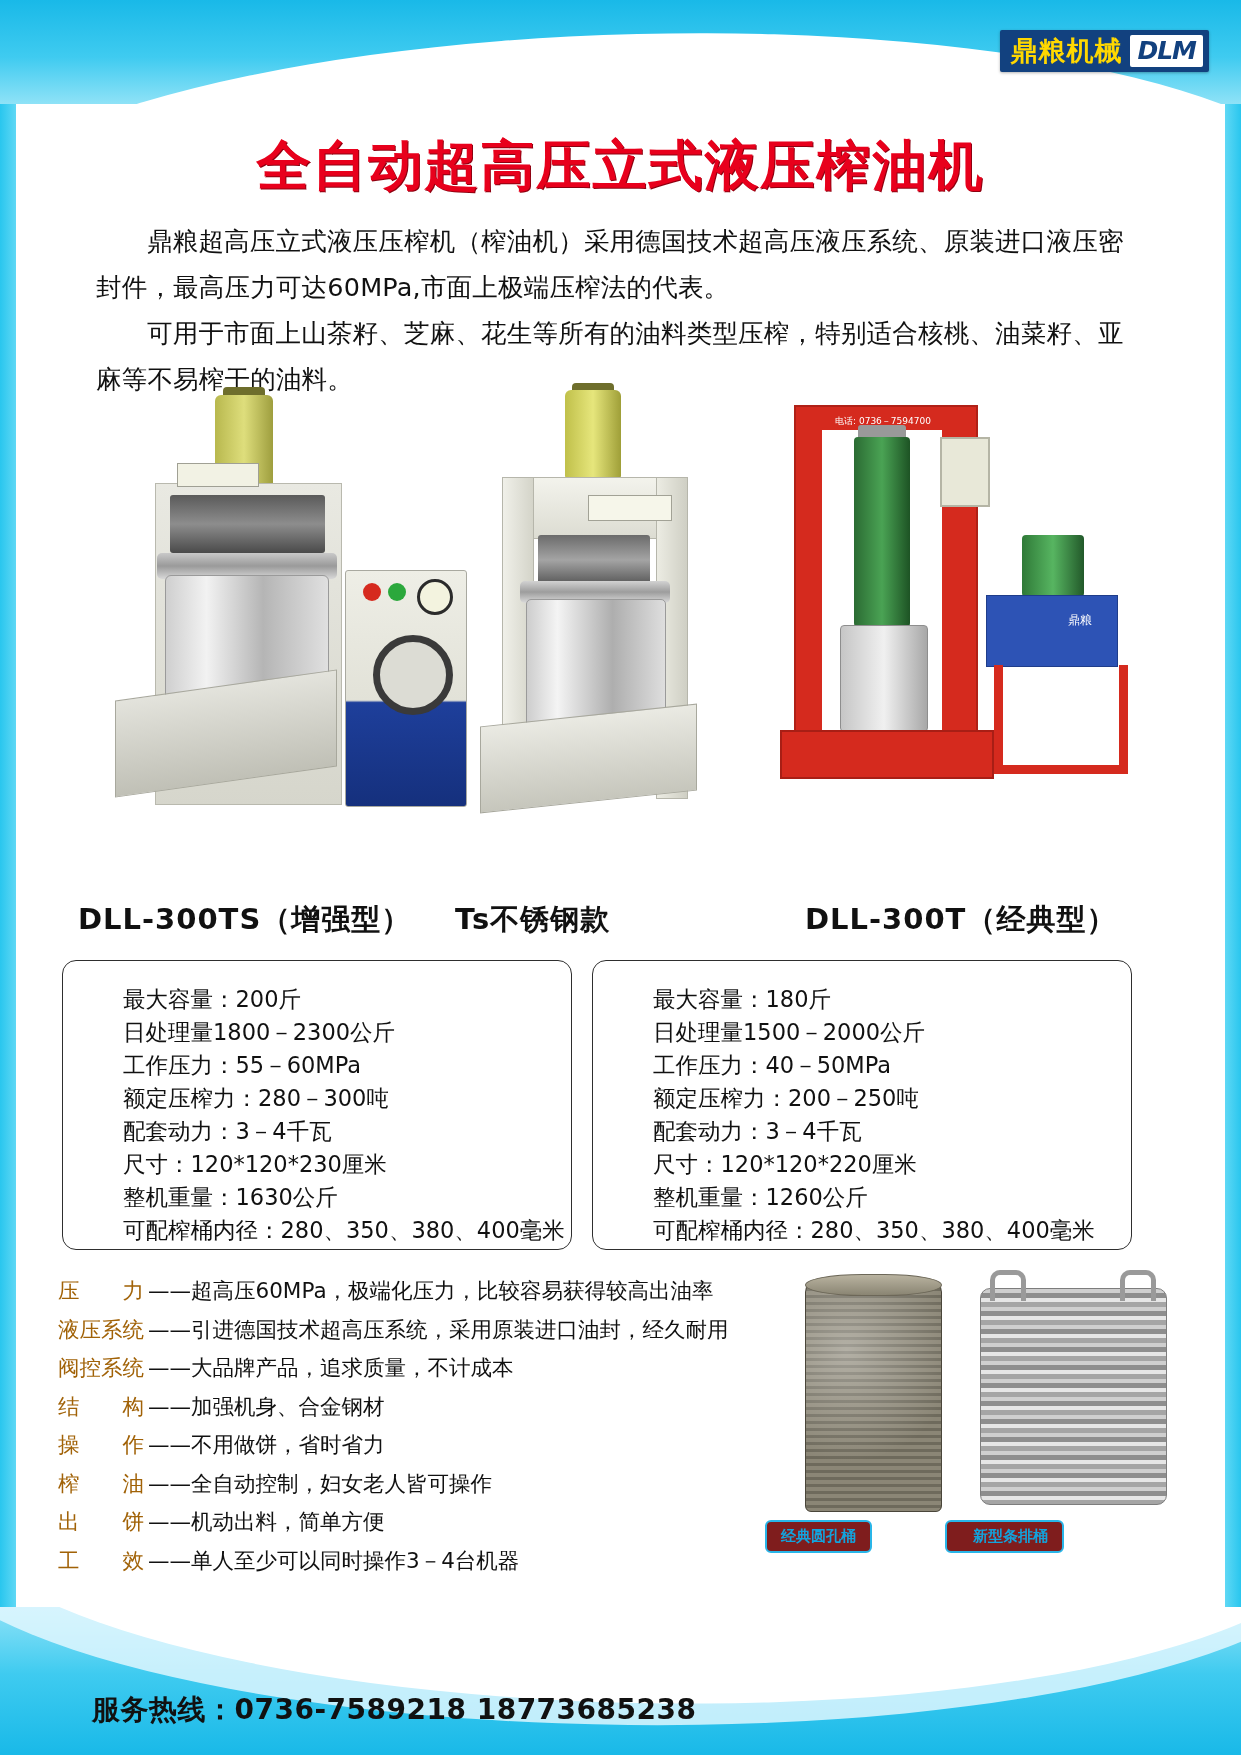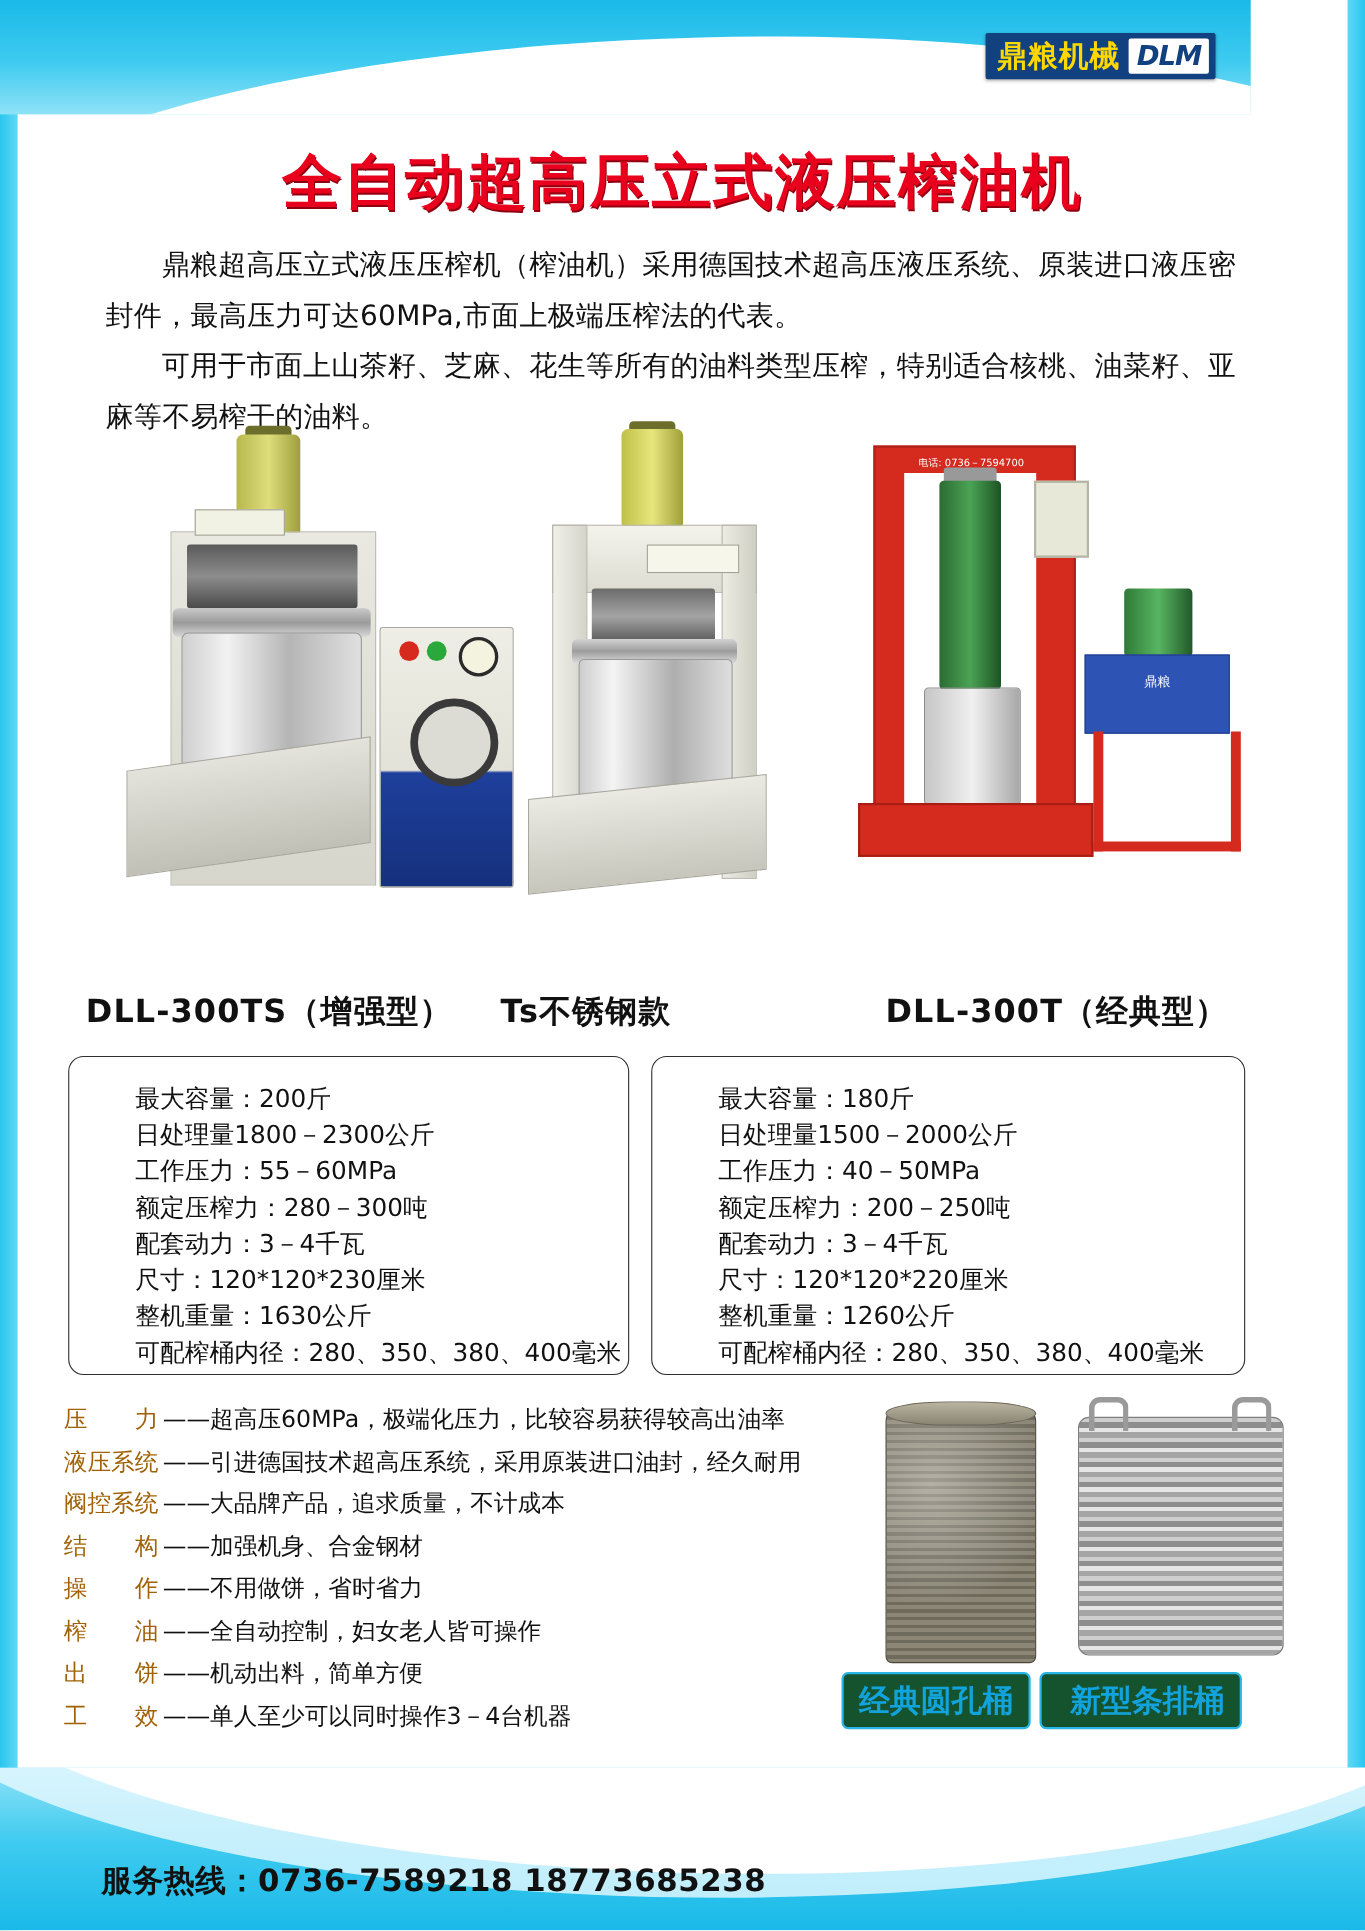--- a/index.html
+++ b/index.html
@@ -29,21 +29,21 @@
     height: 1755px;
     background: linear-gradient(to right, #29c6ee, #5fd8f5);
   }
   .frame-left { left: 0; }
   .frame-right { right: 0; background: linear-gradient(to left, #29c6ee, #5fd8f5); }
 
   
   .top-banner {
     position: absolute;
     left: 0; top: 0;
-    width: 1137px;
+    width: 1241px;
     height: 104px;
     background: linear-gradient(to bottom, #19b9e8 0%, #3fcbf0 55%, #8fe2f7 100%);
     overflow: hidden;
   }
   .top-banner .wave1 {
     position: absolute;
     left: -60px; top: 34px;
     width: 1400px; height: 190px;
     background: #ffffff;
     border-radius: 50% 50% 0 0 / 100% 100% 0 0;
@@ -161,21 +161,21 @@
   .m3-frame-inner { position:absolute; left:68px; top:45px; width:120px; height:300px; background:#ffffff;}
   .m3-cyl { position:absolute; left:100px; top:52px; width:56px; height:190px; background:linear-gradient(to right,#2b6b33,#4aa354,#1d5324); border-radius:4px;}
   .m3-cyl-top { position:absolute; left:104px; top:40px; width:48px; height:16px; background:#999999; border-radius:3px;}
   .m3-barrel { position:absolute; left:86px; top:240px; width:86px; height:105px; background:linear-gradient(to right,#c6c6c6,#f0f0f0,#a8a8a8); border-radius:4px; border:1px solid #8e8e8e;}
   .m3-base { position:absolute; left:26px; top:345px; width:210px; height:45px; background:#d52a1e; border:2px solid #a81e15;}
   .m3-panel { position:absolute; left:186px; top:52px; width:46px; height:66px; background:#e8e8d8; border:2px solid #b5b5a5;}
   .m3-text { position:absolute; left:44px; top:30px; width:170px; height:16px; color:#fff; font-size:9px; text-align:center;}
   .m3-pump-base { position:absolute; left:232px; top:210px; width:130px; height:70px; background:#2d53b5; border:1px solid #1f3d8a;}
   .m3-pump-motor { position:absolute; left:268px; top:150px; width:62px; height:62px; background:linear-gradient(to right,#2f7a38,#57b561,#22592a); border-radius:4px;}
   .m3-pump-legs { position:absolute; left:240px; top:280px; width:116px; height:100px; background:transparent; border-left:9px solid #d52a1e; border-right:9px solid #d52a1e; border-bottom:9px solid #d52a1e;}
-  .m3-pump-lbl { position:absolute; left:258px; top:228px; color:#ffffff; font-size:12px; text-align:center; width:80px; line-height:15px;}
+  .m3-pump-lbl { position:absolute; left:258px; top:228px; color:#ffffff; font-size:12px; text-align:right; width:80px; line-height:15px;}
 
   
   .captions { position:absolute; left:40px; top:900px; width:1160px; height:46px; }
   .cap {
     position:absolute;
     font-size:29px;
     font-weight:bold;
     color:#111111;
     letter-spacing:1px;
     white-space:nowrap;
@@ -242,24 +242,24 @@
     border:1px solid #7d7d7d;
   }
   .bar2-handle-l { position:absolute; left:200px; top:0px; width:26px; height:26px; border:5px solid #9a9a9a; border-bottom:none; border-radius:10px 10px 0 0;}
   .bar2-handle-r { position:absolute; left:330px; top:0px; width:26px; height:26px; border:5px solid #9a9a9a; border-bottom:none; border-radius:10px 10px 0 0;}
   .barrel-tag {
     position:absolute;
     top:250px;
     border:2px solid #29b5e8;
     border-radius:6px;
     color:#13a3dc;
-    font-size:28px;
+    font-size:15px;
     font-weight:bold;
     padding:5px 14px;
-    background:#14532d;
+    background:#7f1d1d;
     white-space:nowrap;
   }
   .tag-1 { left: -25px; }
   .tag-2 { left: 155px; padding-left: 26px; }
 
   
   .bottom-banner {
     position: absolute;
     left: 0; bottom: 0;
     width: 1241px;

